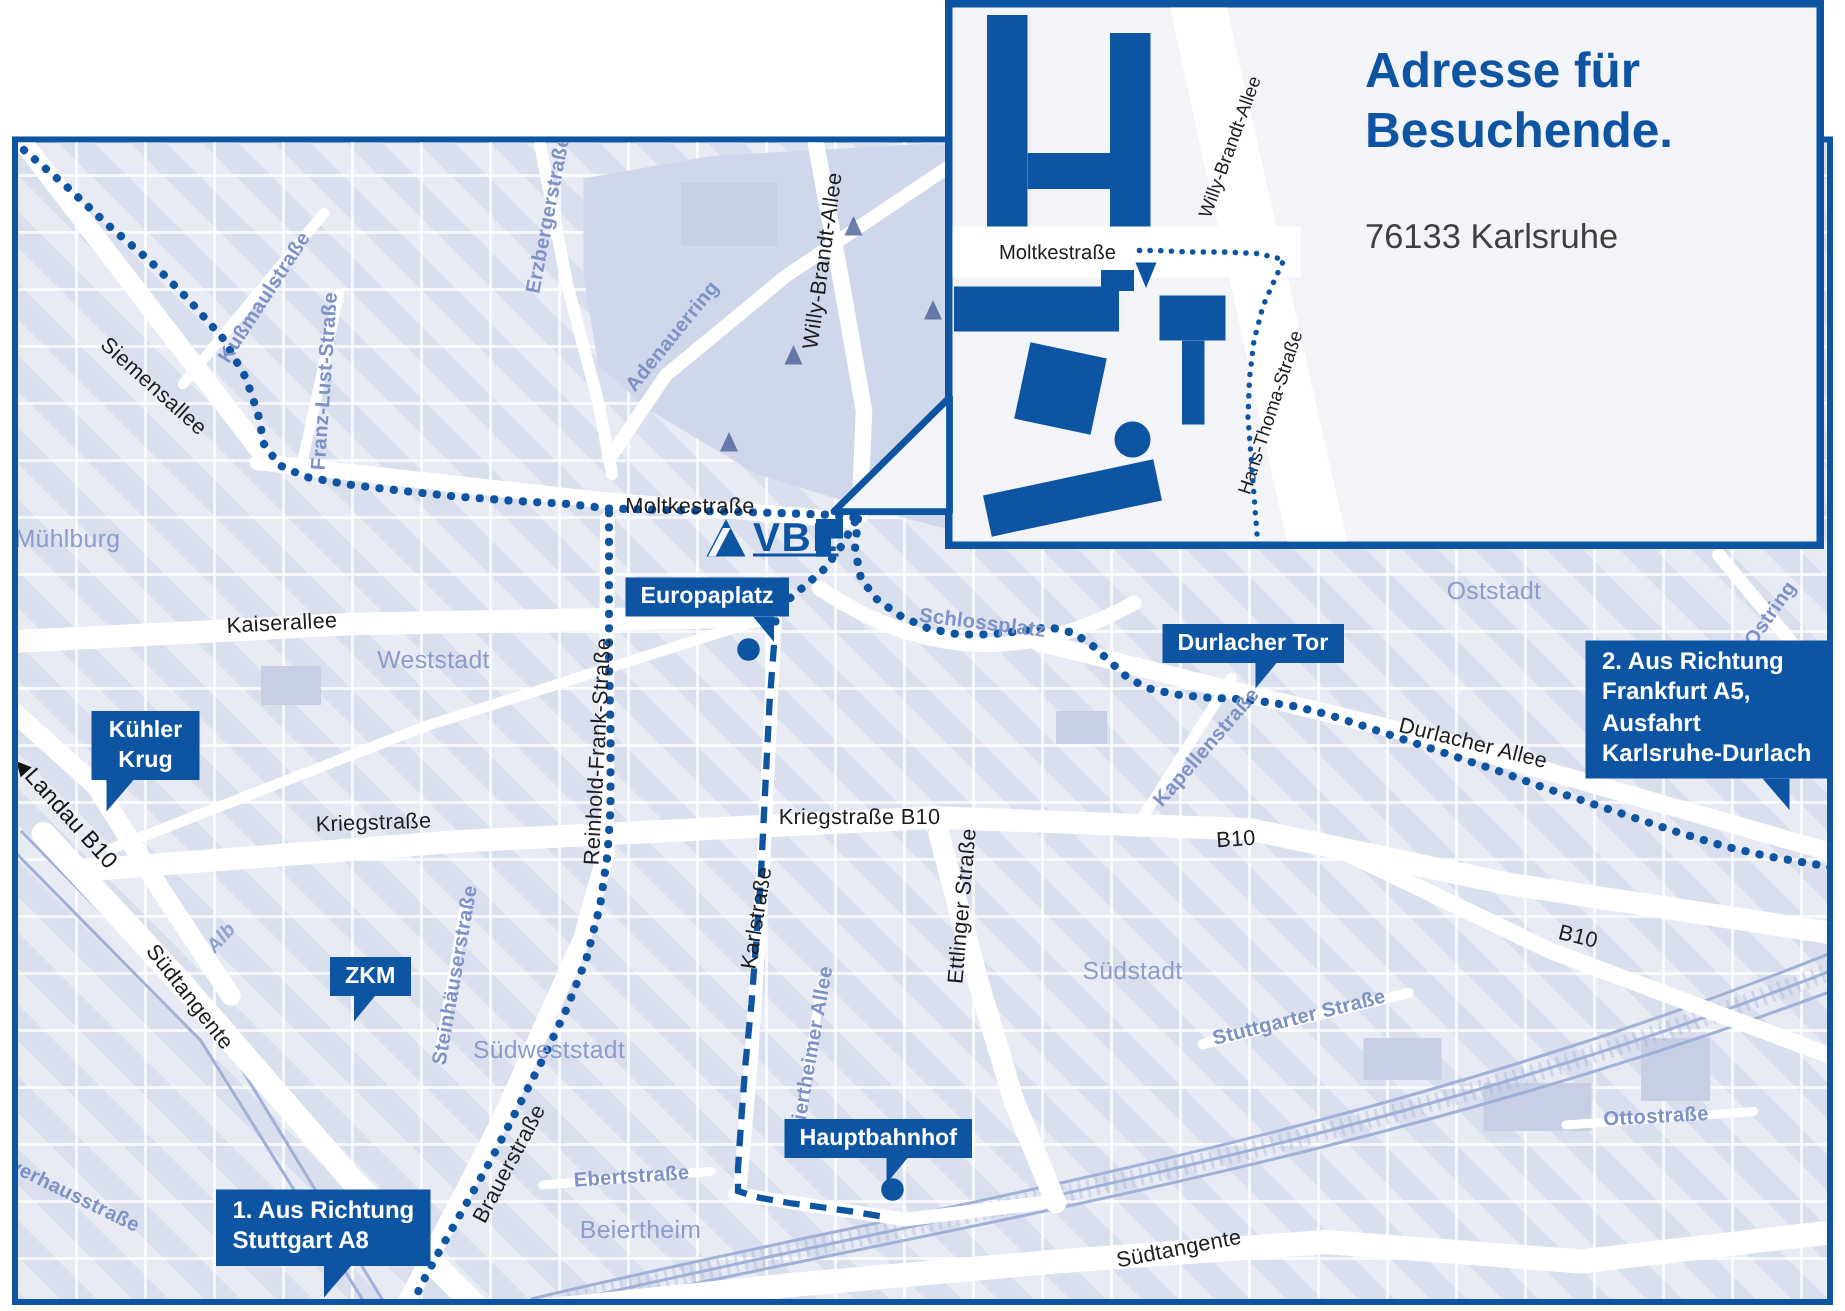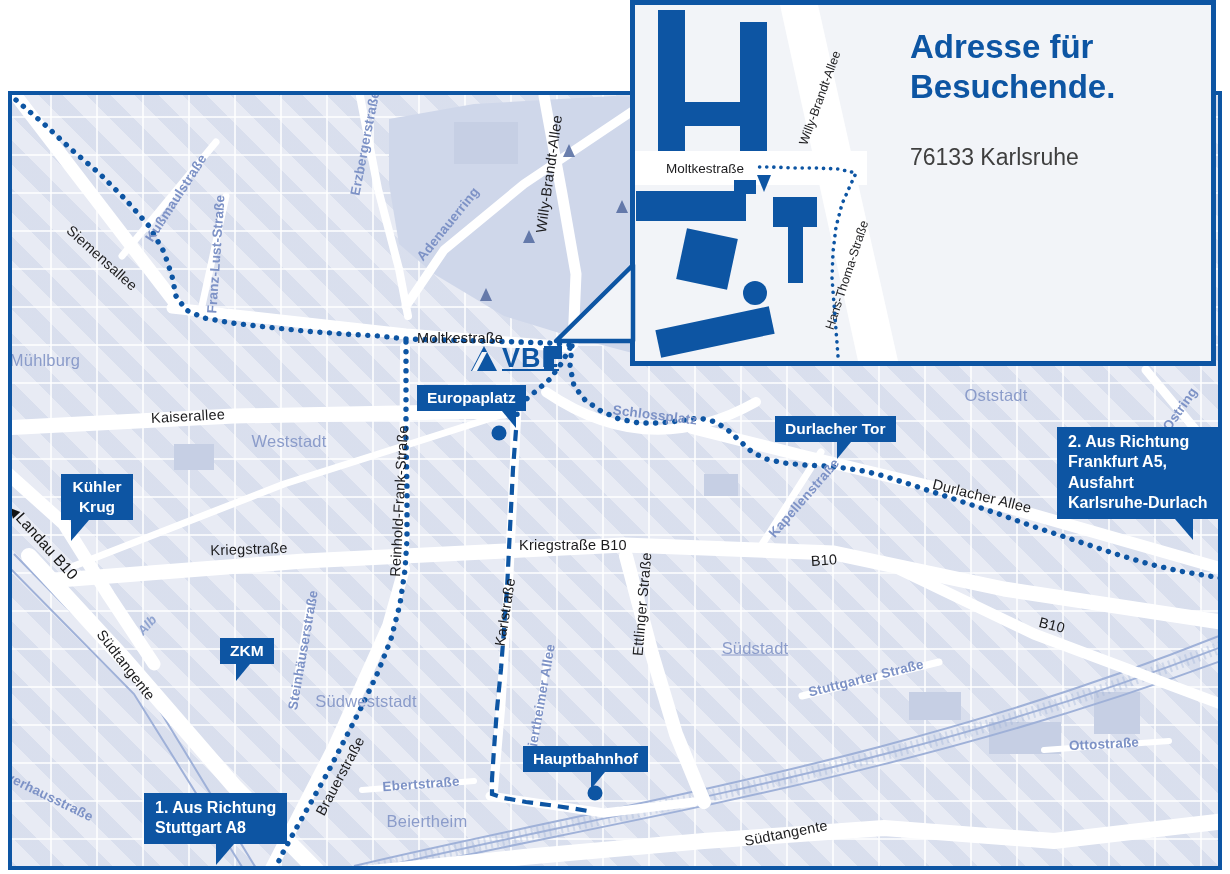--- a/index.html
+++ b/index.html
@@ -188,21 +188,21 @@
           <span class="lab b" style="left: 536px; top: 700px; transform: translate(-50%, -50%) rotate(-80deg);">Beiertheimer Allee</span>
           <span class="lab b" style="left: 1176px; top: 405px; transform: translate(-50%, -50%) rotate(-55deg);">Ostring</span>
           <span class="lab b" style="left: 1189px; top: 498px; transform: translate(-50%, -50%) rotate(-55deg);">Ostring</span>
           <span class="lab b" style="left: 1100px; top: 740px; transform: translate(-50%, -50%) rotate(-3deg);">Ottostraße</span>
           <span class="lab b" style="left: 862px; top: 674px; transform: translate(-50%, -50%) rotate(-14deg);">Stuttgarter Straße</span>
           <span class="lab b" style="left: 36px; top: 788px; transform: translate(-50%, -50%) rotate(26deg);">Pulverhausstraße</span>
           <span class="lab w" style="left: 143px; top: 621px; transform: translate(-50%, -50%) rotate(-48deg);">Alb</span>
           <span class="lab d" style="left: 41px; top: 356px; transform: translate(-50%, -50%) rotate(0deg);">Mühlburg</span>
           <span class="lab d" style="left: 257px; top: 437px; transform: translate(-50%, -50%) rotate(0deg); margin-left: 28px;">Weststadt</span>
           <span class="lab d" style="left: 362px; top: 678px; transform: translate(-50%, -50%) rotate(0deg); margin-top: 19px;">Südweststadt</span>
-          <span class="lab d" style="left: 751px; top: 644px; transform: translate(-50%, -50%) rotate(0deg); text-decoration: underline;">Südstadt</span>
+          <span class="lab d" style="left: 751px; top: 644px; transform: translate(-50%, -50%) rotate(0deg);">Südstadt</span>
           <span class="lab d" style="left: 992px; top: 391px; transform: translate(-50%, -50%) rotate(0deg);">Oststadt</span>
           <span class="lab d" style="left: 423px; top: 817px; transform: translate(-50%, -50%) rotate(0deg);">Beiertheim</span>
         </div>
 
       <div class="dirmark">
         <span class="arr">◀</span><span>Landau B10</span>
       </div>
 
       <div class="vbl">
         <svg width="28" height="27" viewBox="0 0 28 27">

